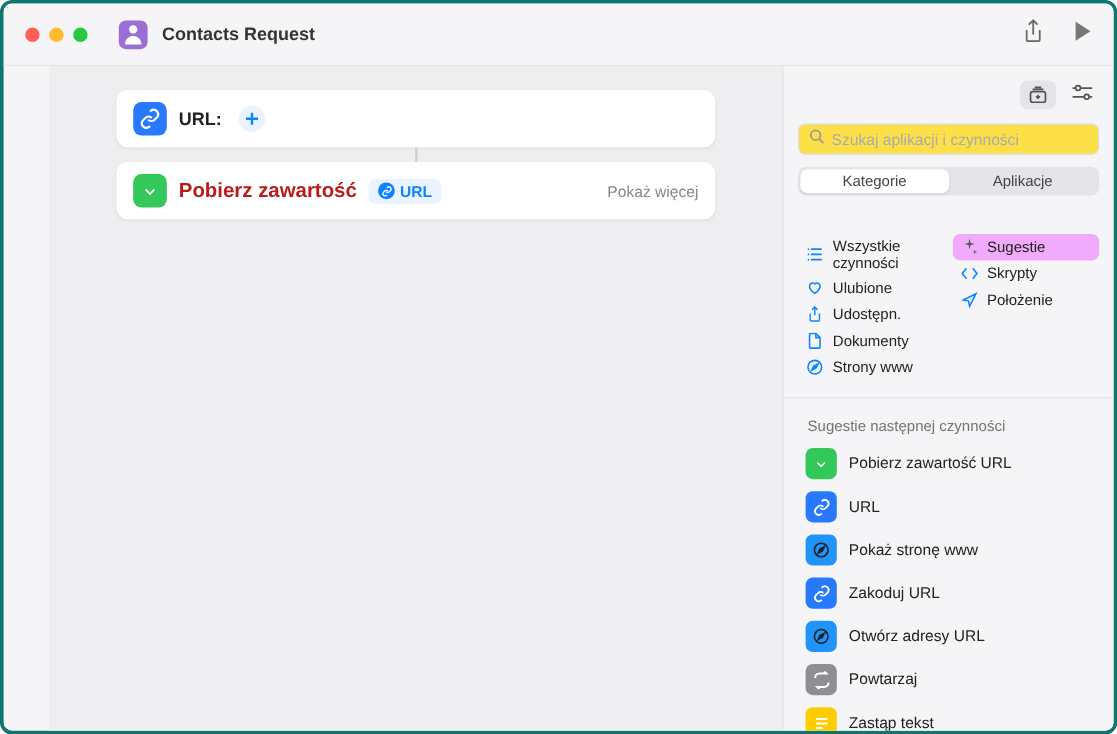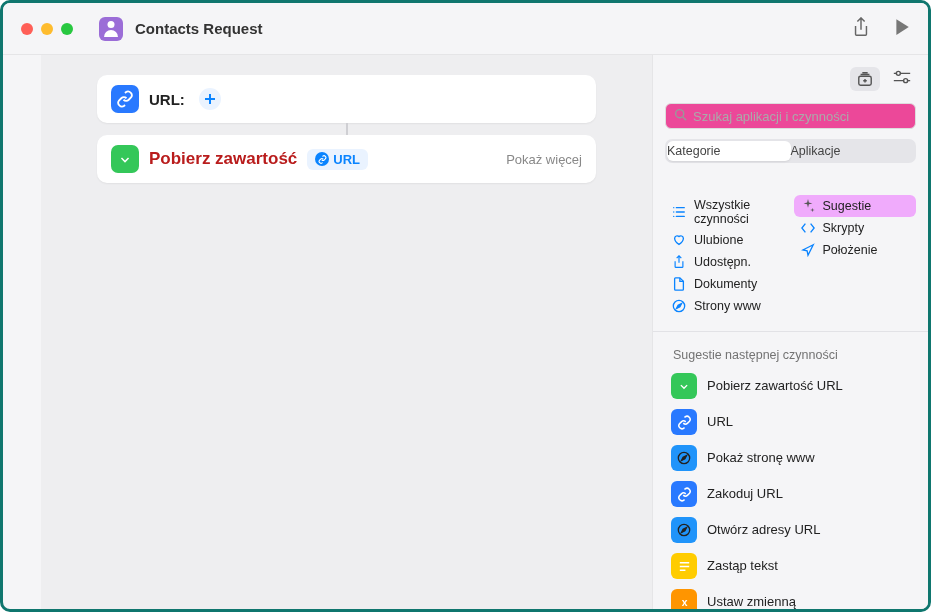--- a/index.html
+++ b/index.html
@@ -28,25 +28,25 @@
     .connector { width: 2px; height: 12px; background: #cfcfd3; margin: 0 auto; }
     .action-title { font-size: 17px; font-weight: 600; color: #b91c1c; }
     .var-chip { background: #eaf3ff; color: #0a84ff; border-radius: 6px; padding: 3px 8px; font-size: 13px; font-weight: 600; display: inline-flex; align-items: center; gap: 4px; }
     .var-chip .chip-icon { width: 14px; height: 14px; background: #0a84ff; border-radius: 50%; display: inline-flex; align-items: center; justify-content: center; }
     .var-chip .chip-icon svg { width: 9px; height: 9px; }
     .show-more { margin-left: auto; font-size: 13px; color: #888; }
     .sidebar { width: 276px; background: #f5f5f7; border-left: 1px solid #e5e5e7; display: flex; flex-direction: column; min-height: 0; }
     .sb-top { display: flex; justify-content: flex-end; gap: 12px; padding: 12px 16px; align-items: center; }
     .lib-btn { width: 30px; height: 24px; border-radius: 6px; background: #e5e5e9; display: flex; align-items: center; justify-content: center; }
     .search-wrap { padding: 0 12px 10px; }
-    .search { display: flex; align-items: center; gap: 6px; background: #ec4899; border: 1px solid #ddd; border-radius: 6px; padding: 3px 8px; }
+    .search { display: flex; align-items: center; gap: 6px; background: #fde047; border: 1px solid #ddd; border-radius: 6px; padding: 3px 8px; }
     .search input { border: none; outline: none; font-size: 13px; flex: 1; color: #333; background: transparent; }
     .search input::placeholder { color: #aaa; }
     .seg { display: flex; margin: 0 12px 10px; background: #e5e5e9; border-radius: 7px; padding: 2px; }
-    .seg-btn { flex: 1; text-align: left; padding: 3px 0; font-size: 12.5px; border-radius: 6px; color: #444; cursor: pointer; }
+    .seg-btn { flex: 1; text-align: center; padding: 3px 0; font-size: 12.5px; border-radius: 6px; color: #444; cursor: pointer; }
     .seg-btn.active { background: #fff; font-weight: 500; box-shadow: 0 1px 2px rgba(0,0,0,0.08); }
     .cat-cols { display: flex; padding: 2px 12px 10px; gap: 6px; }
     .cat-col { flex: 1; margin-top: 20px; }
     .cat-item { display: flex; align-items: center; gap: 7px; padding: 3px 6px; font-size: 12.5px; border-radius: 6px; color: #222; cursor: pointer; }
     .cat-item .ci { width: 16px; height: 16px; display: inline-flex; align-items: center; justify-content: center; color: #0a84ff; flex-shrink: 0; }
     .cat-item.selected { background: #f0abfc; }
     .cat-item.selected .ci { color: #555; }
     .sugg-head { padding: 14px 20px 6px; font-size: 12.5px; color: #737373; font-weight: 500; }
     .sugg-list { overflow-y: auto; flex: 1; padding: 0 8px 8px; }
     .sugg { display: flex; align-items: center; gap: 10px; padding: 5px 10px; border-radius: 7px; font-size: 13px; color: #222; cursor: pointer; }
@@ -261,20 +261,28 @@
           <div class="sugg">
             <span class="si si-safari">
               <svg width="14" height="14" viewBox="0 0 16 16" fill="none" stroke="currentColor" stroke-width="1.5">
                 <circle cx="8" cy="8" r="6.5"></circle>
                 <path d="M11 5l-2 4-4 2 2-4z" fill="currentColor"></path>
               </svg>
             </span>
             <span class="sugg-label">Otwórz adresy URL</span>
           </div>
           <div class="sugg">
+            <span class="si si-grey">
+              <svg width="15" height="15" viewBox="0 0 16 16" fill="none" stroke="white" stroke-width="1.8">
+                <path d="M2 6a4 4 0 014-4h6l-2-2M14 10a4 4 0 01-4 4H4l2 2"></path>
+              </svg>
+            </span>
+            <span class="sugg-label">Powtarzaj</span>
+          </div>
+          <div class="sugg">
             <span class="si si-yellow">
               <svg width="15" height="15" viewBox="0 0 16 16" fill="none" stroke="white" stroke-width="1.8">
                 <path d="M3 4h10M3 8h10M3 12h6"></path>
               </svg>
             </span>
             <span class="sugg-label">Zastąp tekst</span>
           </div>
           <div class="sugg">
             <span class="si si-orange">
               <svg width="15" height="15" viewBox="0 0 16 16" fill="white">

